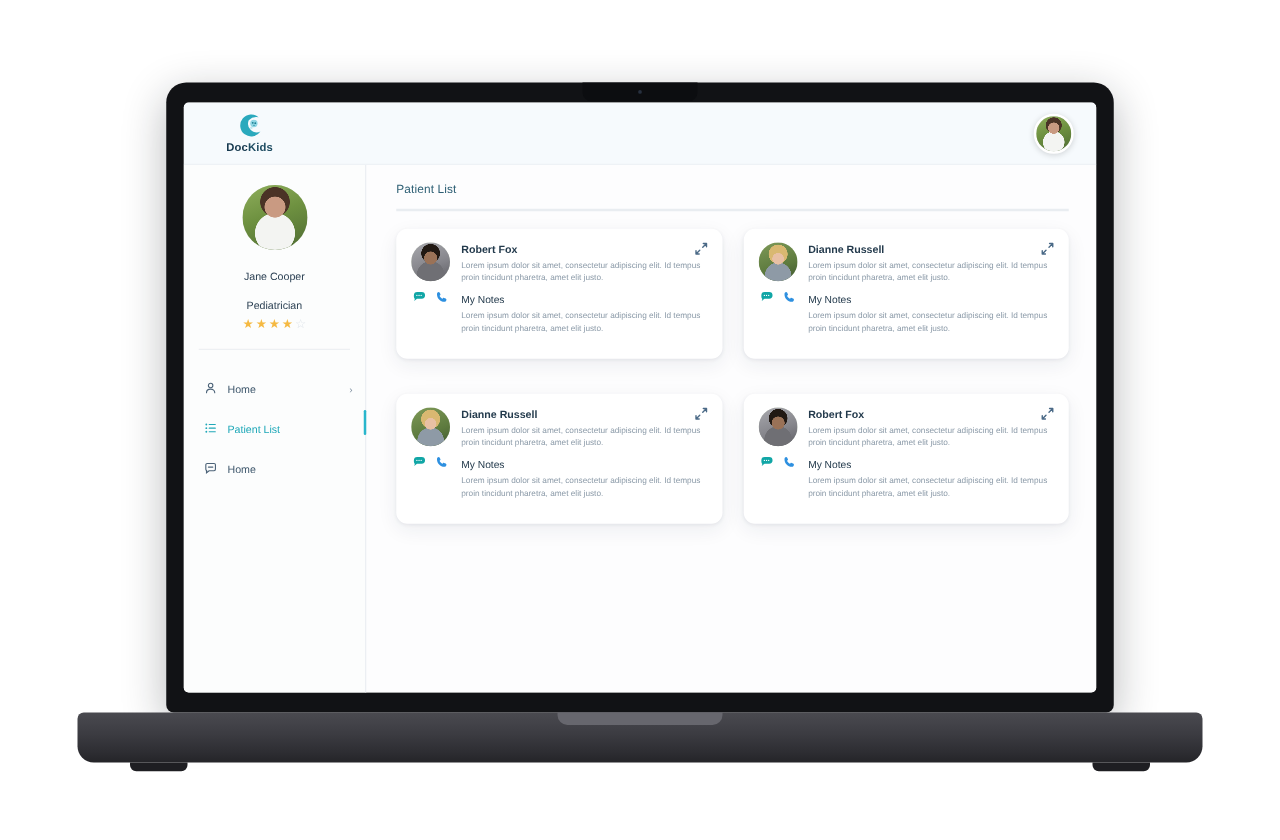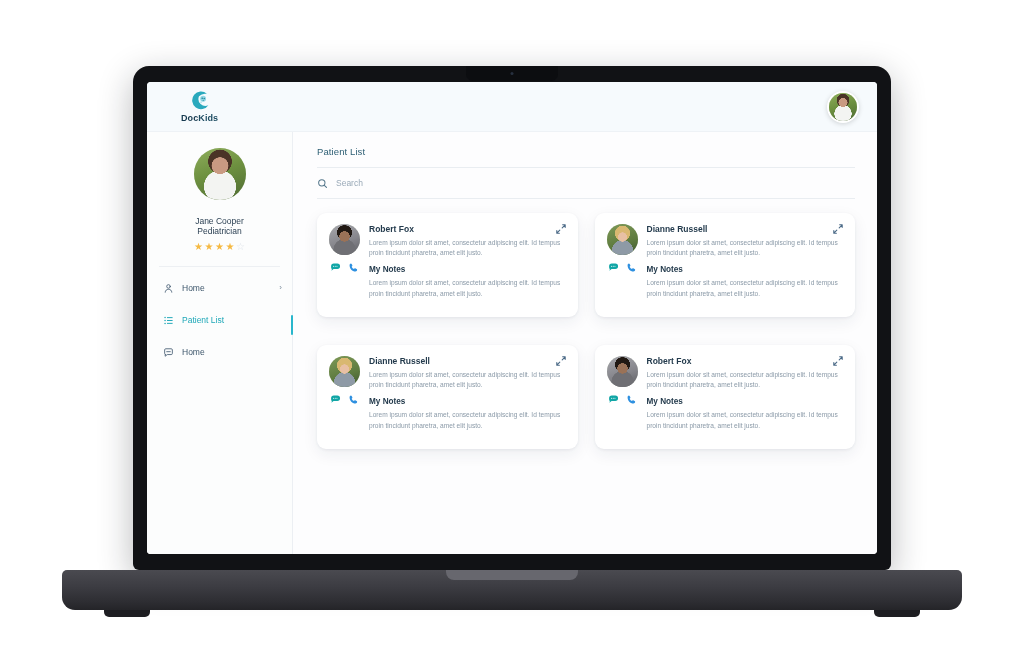--- a/index.html
+++ b/index.html
@@ -109,29 +109,29 @@
   .sidebar {
     width: 146px;
     background: #fcfdfd;
     border-right: 1px solid #eceff3;
     position: relative;
     padding-top: 16px;
   }
   .profile { display: flex; flex-direction: column; align-items: center; padding: 0 10px 14px; }
   .profile-avatar { width: 52px; height: 52px; }
   .profile-name { font-size: 8.5px; color: #2a3f52; margin-top: 16px; }
-  .profile-role { font-size: 8.5px; color: #2a3f52; margin-top: 0; }
+  .profile-role { font-size: 8.5px; color: #2a3f52; margin-top: 13px; }
   .stars { display: flex; gap: 1.5px; margin-top: 6px; }
   .star { font-size: 10px; line-height: 1; color: #f5b942; }
   .star.empty { color: #dfe4ea; }
 
   .sep { height: 1px; background: #edf0f3; margin: 0 12px 16px; }
 
   .nav-item {
-    display: flex; align-items: flex-start; gap: 8px;
+    display: flex; align-items: flex-end; gap: 8px;
     height: 20px; margin-bottom: 12px;
     padding-left: 16px; padding-right: 10px;
     font-size: 8.5px; color: #3d566b;
     cursor: pointer; position: relative;
   }
   .nav-item.active { color: #1fa8b8; }
   .nav-ico { width: 11px; height: 11px; flex: none; display: block; }
   .nav-label { flex: 1; }
   .nav-chev { font-size: 8px; color: #7b8c9c; }
   .active-bar {
@@ -170,21 +170,21 @@
     min-height: 104px;
   }
   .card-top { display: flex; gap: 9px; }
   .card-left { display: flex; flex-direction: column; align-items: center; width: 31px; flex: none; }
   .card-avatar { width: 31px; height: 31px; }
   .card-actions { display: flex; gap: 7px; margin-top: 7px; }
   .act-ico { width: 11px; height: 11px; cursor: pointer; }
   .card-right { flex: 1; min-width: 0; }
   .card-name { font-size: 8.5px; color: #243b4d; font-weight: bold; margin-bottom: 4px; }
   .card-desc { font-size: 6.6px; line-height: 1.55; color: #8b9aa8; }
-  .notes-title { font-size: 8.2px; color: #243b4d; margin: 7px 0 4px; font-weight: bold; }
+  .notes-title { font-size: 8.2px; color: #243b4d; margin: 7px 0 4px; }
   .notes-body { font-size: 6.6px; line-height: 1.55; color: #8b9aa8; }
   .expand {
     position: absolute; top: 10px; right: 11px;
     width: 12px; height: 12px; cursor: pointer;
   }
 
   
   .ph { position: absolute; inset: 0; }
   .ph-jane   { background:
       radial-gradient(circle at 50% 34%, #c99a82 0 19%, transparent 20%),
@@ -279,27 +279,20 @@
             </svg>
             <span class="nav-label">Home</span>
           </div>
         </div>
 
         <div class="main">
 
           <div class="page-title">Patient List</div>
           <div class="title-rule"></div>
 
-          <div class="search-row">
-            <svg class="search-ico" viewBox="0 0 16 16" fill="none" stroke="#56788c" stroke-width="1.5" stroke-linecap="round">
-              <circle cx="7" cy="7" r="4.6"></circle>
-              <path d="M10.6 10.6l3.2 3.2"></path>
-            </svg>
-            <input class="search-input" type="text" placeholder="Search" style="">
-          </div>
           <div class="search-rule"></div>
 
           <div class="cards">
 
             <div class="card">
               <svg class="expand" viewBox="0 0 16 16" fill="none" stroke="#4b6a87" stroke-width="1.5" stroke-linecap="round">
                 <path d="M9.6 6.4L13.6 2.4M13.6 2.4h-3.4M13.6 2.4v3.4"></path>
                 <path d="M6.4 9.6L2.4 13.6M2.4 13.6h3.4M2.4 13.6v-3.4"></path>
               </svg>
               <div class="card-top">

